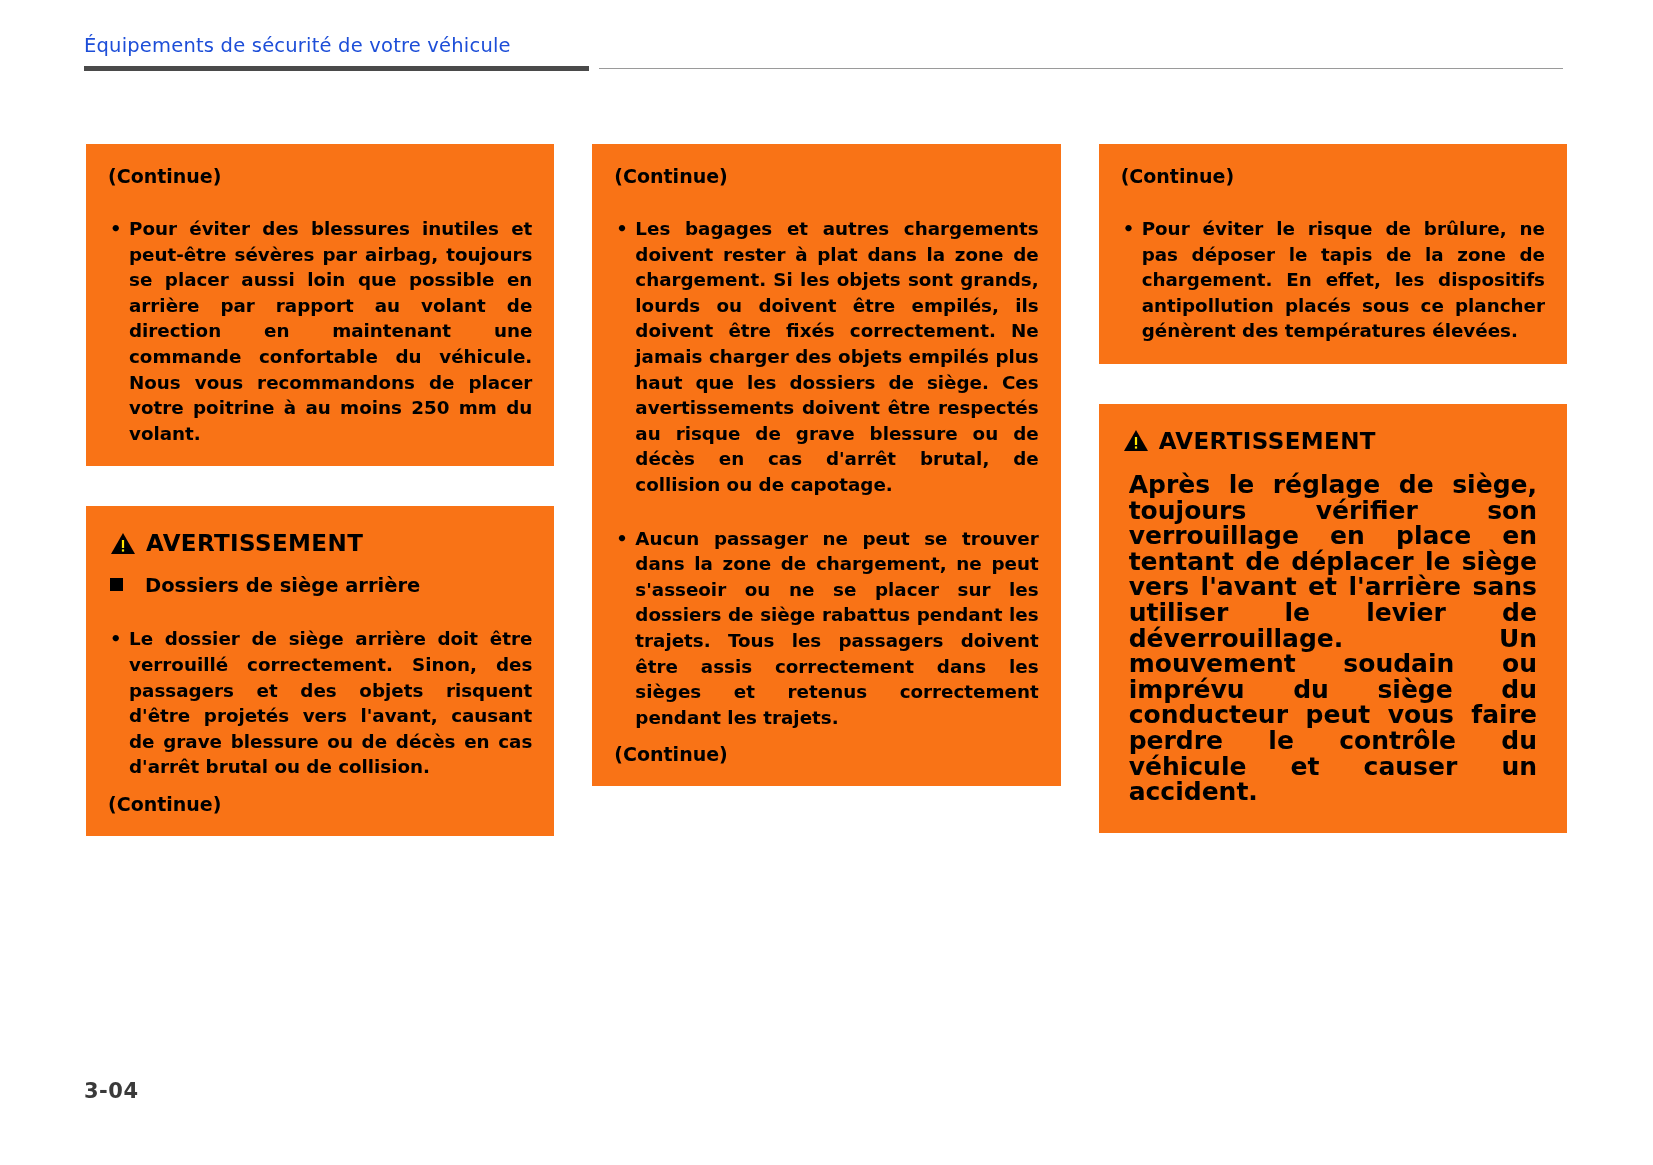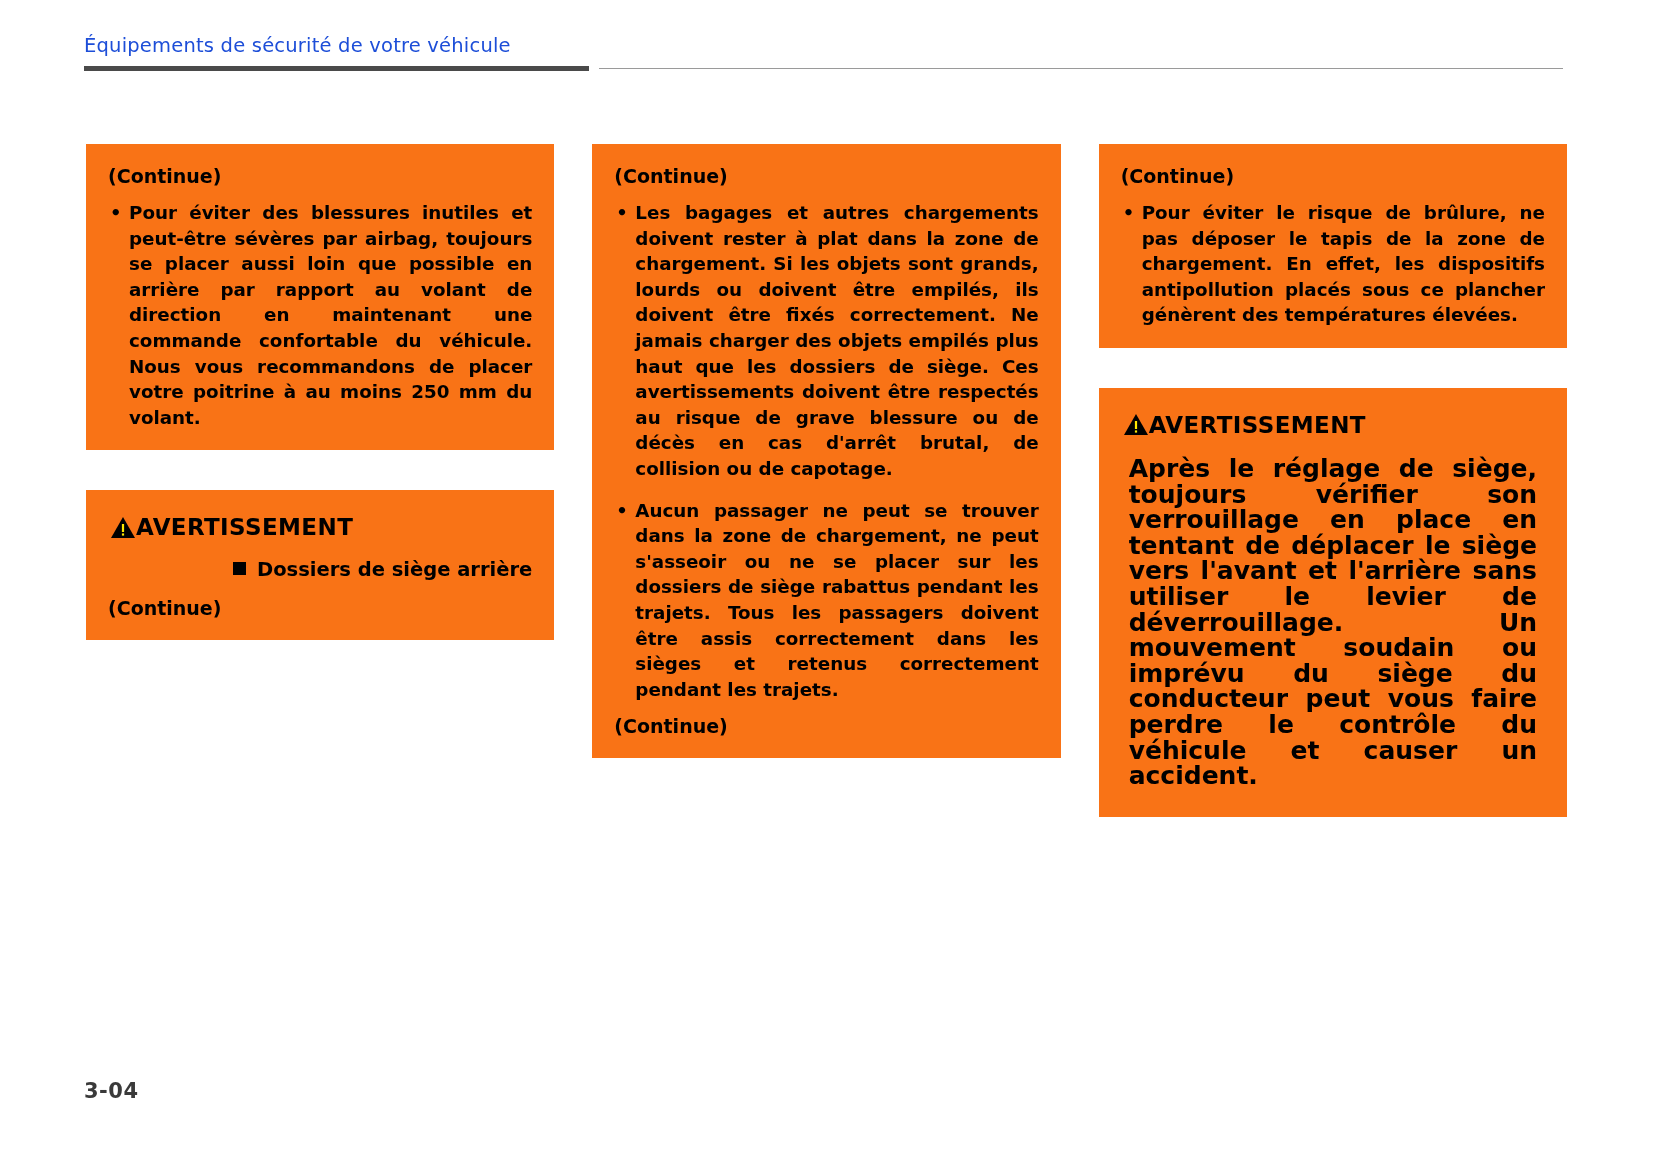--- a/index.html
+++ b/index.html
@@ -90,40 +90,40 @@
     font-size: 19px;
     font-weight: bold;
     color: #000;
     margin: 12px 0 0 0;
     line-height: 24px;
   }
 
   .warn-head {
     display: flex;
     align-items: center;
+    gap: 10px;
     margin: 6px 0 18px 2px;
   }
   .warn-tri {
     flex: 0 0 auto;
     display: inline-block;
     line-height: 0;
   }
   .warn-label {
     font-size: 23px;
     font-weight: bold;
     letter-spacing: 0.4px;
     color: #000;
   }
 
   .sub-head {
     display: flex;
     align-items: baseline;
-    gap: 11px;
+    gap: 22px;
     margin: 0 0 14px 2px;
-    justify-content: flex-end;
   }
   .sub-square {
     width: 13px;
     height: 13px;
     background: #000;
     flex: 0 0 auto;
     transform: translateY(-1px);
   }
   .sub-title {
     font-size: 19.5px;
@@ -140,20 +140,21 @@
   ul.bullets > li {
     position: relative;
     padding-left: 21px;
     margin-bottom: 16px;
     font-size: 18.3px;
     font-weight: bold;
     line-height: 25.6px;
     text-align: justify;
     text-justify: inter-word;
     color: #000;
+    margin-top: 28px;
   }
   ul.bullets > li:last-child { margin-bottom: 0; }
   ul.bullets > li::before {
     content: "\2022";
     position: absolute;
     left: 2px;
     top: 0;
     font-size: 18px;
     line-height: 25.6px;
   }
@@ -210,20 +211,23 @@
               <rect x="11.9" y="8" width="2.2" height="8" fill="#ffe800"></rect>
               <rect x="11.9" y="17.4" width="2.2" height="2.2" fill="#ffe800"></rect>
             </svg>
           </span>
           <span class="warn-label">AVERTISSEMENT</span>
         </div>
         <div class="sub-head">
           <span class="sub-square"></span>
           <span class="sub-title">Dossiers de siège arrière</span>
         </div>
+        <ul class="bullets">
+          <li>Le dossier de siège arrière doit être verrouillé correctement. Sinon, des passagers et des objets risquent d'être projetés vers l'avant, causant de grave blessure ou de décès en cas d'arrêt brutal ou de collision.</li>
+        </ul>
         <div class="box-continue-foot">(Continue)</div>
       </div>
 
     </div>
 
     <div class="col col-2">
 
       <div class="box">
         <div class="box-continue-head">(Continue)</div>
         <ul class="bullets">

